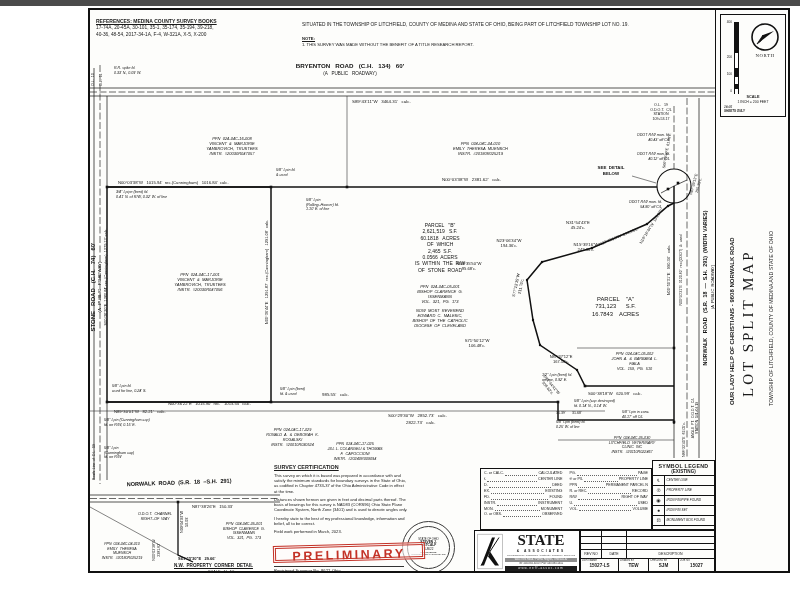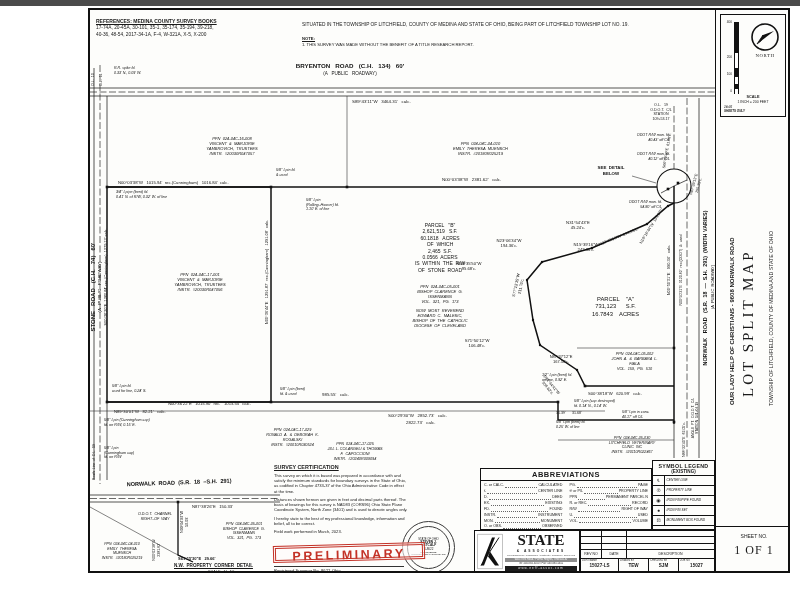--- a/index.html
+++ b/index.html
@@ -357,21 +357,20 @@
     <div class="seal">
       <div class="s1">STATE OF OHIO</div>
       <div class="s2">STEVEN J.</div>
       <div class="s2">METCALF</div>
       <div class="s3">S-8622</div>
       <div class="s4">REGISTERED</div>
       <div class="s4">PROFESSIONAL SURVEYOR</div>
     </div>
 
     <div class="abbr">
-      <div class="at">ABBREVIATIONS</div>
       <div class="abcols">
         <div class="abcol" id="ab-left">
             <div class="ab-row">
               <span class="ab-k">C. or CALC.</span>
               <span class="ab-dots"></span>
               <span class="ab-v">CALCULATED</span>
             </div>
             <div class="ab-row">
               <span class="ab-k">℄</span>
               <span class="ab-dots"></span>
@@ -556,20 +555,16 @@
         </div>
         <div class="nlabel">NORTH</div>
         <div class="slabel">SCALE</div>
         <div class="svalue">1 INCH = 200 FEET</div>
         <div class="ssize">24x36</div>
         <div class="sonly">SHEETS ONLY</div>
       </div>
       <div class="vlab vproj">OUR LADY HELP OF CHRISTIANS - 9608 NORWALK ROAD</div>
       <div class="vlab vtitle">LOT  SPLIT  MAP</div>
       <div class="vlab vsub">TOWNSHIP OF LITCHFIELD, COUNTY OF MEDINA AND STATE OF OHIO</div>
-      <div class="sheetno">
-        <div class="sl">SHEET NO.</div>
-        <div class="sv">1 OF 1</div>
-      </div>
     </div>
 
   </div>
 </div>
 
 </body></html>

